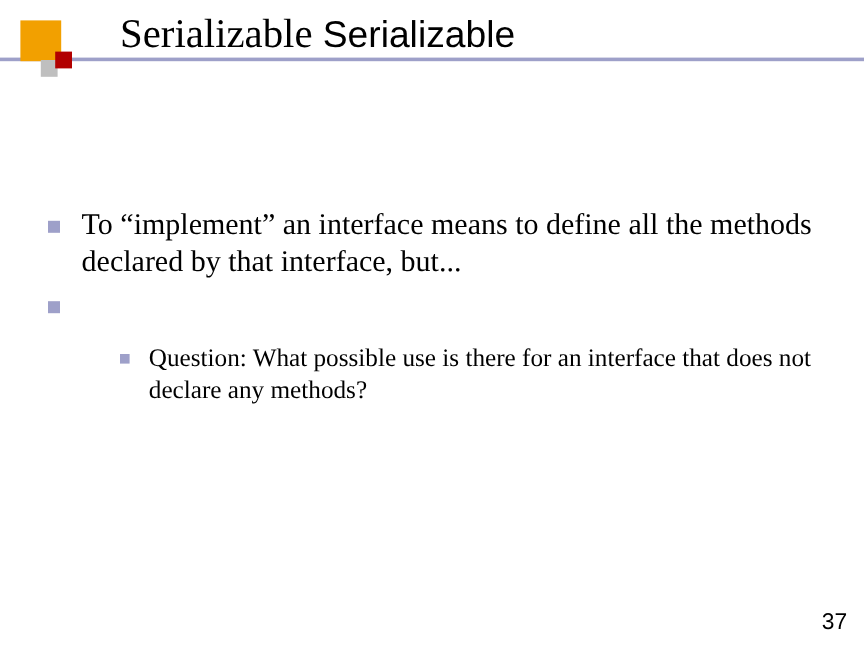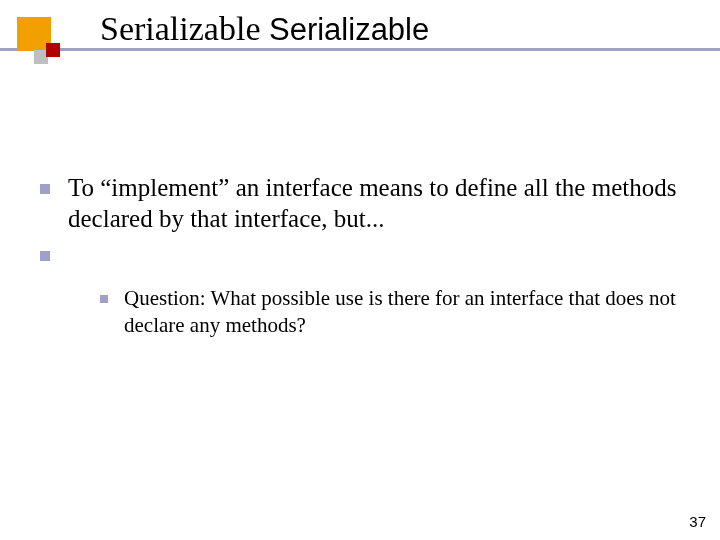--- a/index.html
+++ b/index.html
@@ -111,21 +111,21 @@
   }
   .text-l2 .code {
     font-family: Verdana, Geneva, sans-serif;
     font-size: 19px;
   }
   .page-num {
     position: absolute;
     right: 14px;
     bottom: 10px;
     font-family: Arial, sans-serif;
-    font-size: 15px;
+    font-size: 19px;
     color: #000;
   }
 </style>
 </head>
 <body>
 
 <div class="header">
   <div class="title-line"></div>
   <div class="orange-box"></div>
   <div class="grey-box"></div>

